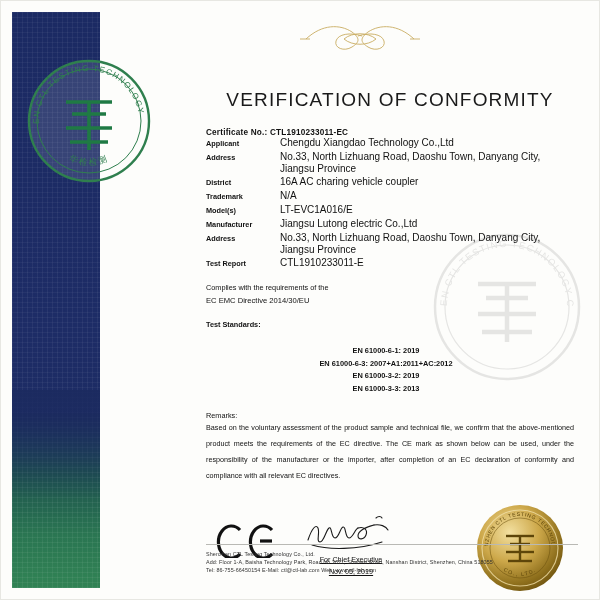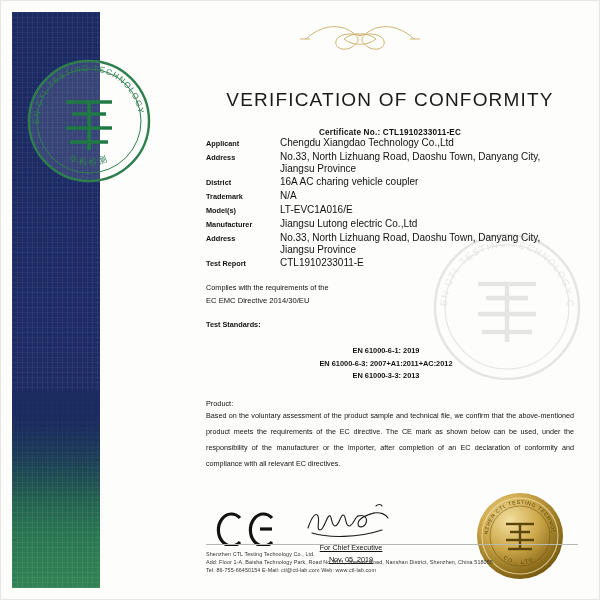--- a/index.html
+++ b/index.html
@@ -129,21 +129,20 @@
     text-align: center;
     font-size: 19px;
     letter-spacing: 1.2px;
     color: #1a1a1a;
     line-height: 23px;
     font-weight: 400;
     margin: 8px 0 0 0;
   }
 
   .cert-no {
-    text-align: center;
     font-size: 8.2px;
     font-weight: bold;
     color: #111;
     margin-top: 17px;
     letter-spacing: 0.2px;
   }
 
   .fields {
     margin-top: 0;
   }
@@ -390,24 +389,25 @@
 
     <div class="complies">
       <span>Complies with the requirements of the</span>
       <span class="bold">EC EMC Directive 2014/30/EU</span>
     </div>
 
     <div class="standards-label">Test Standards:</div>
     <div class="standards-list">
       <div>EN 61000-6-1: 2019</div>
       <div>EN 61000-6-3: 2007+A1:2011+AC:2012</div>
+      <div>EN 61000-3-2: 2019</div>
       <div>EN 61000-3-3: 2013</div>
     </div>
 
-    <div class="remarks-label">Product:</div>
+    <div class="remarks-label">Remarks:</div>
     <div class="remarks-body">Based on the voluntary assessment of the product sample and technical file, we confirm that the above-mentioned product meets the requirements of the EC directive. The CE mark as shown below can be used, under the responsibility of the manufacturer or the importer, after completion of an EC declaration of conformity and compliance with all relevant EC directives.</div>
 
     <div class="sign-area">
 
       <svg class="ce-mark" viewBox="0 0 62 34">
         <g fill="none" stroke="#111" stroke-width="3.2">
           <path d="M26,6 A 13,16 0 1 0 26,30"></path>
           <path d="M58,6 A 13,16 0 1 0 58,30"></path>
           <path d="M46,17 L58,17"></path>
         </g>

